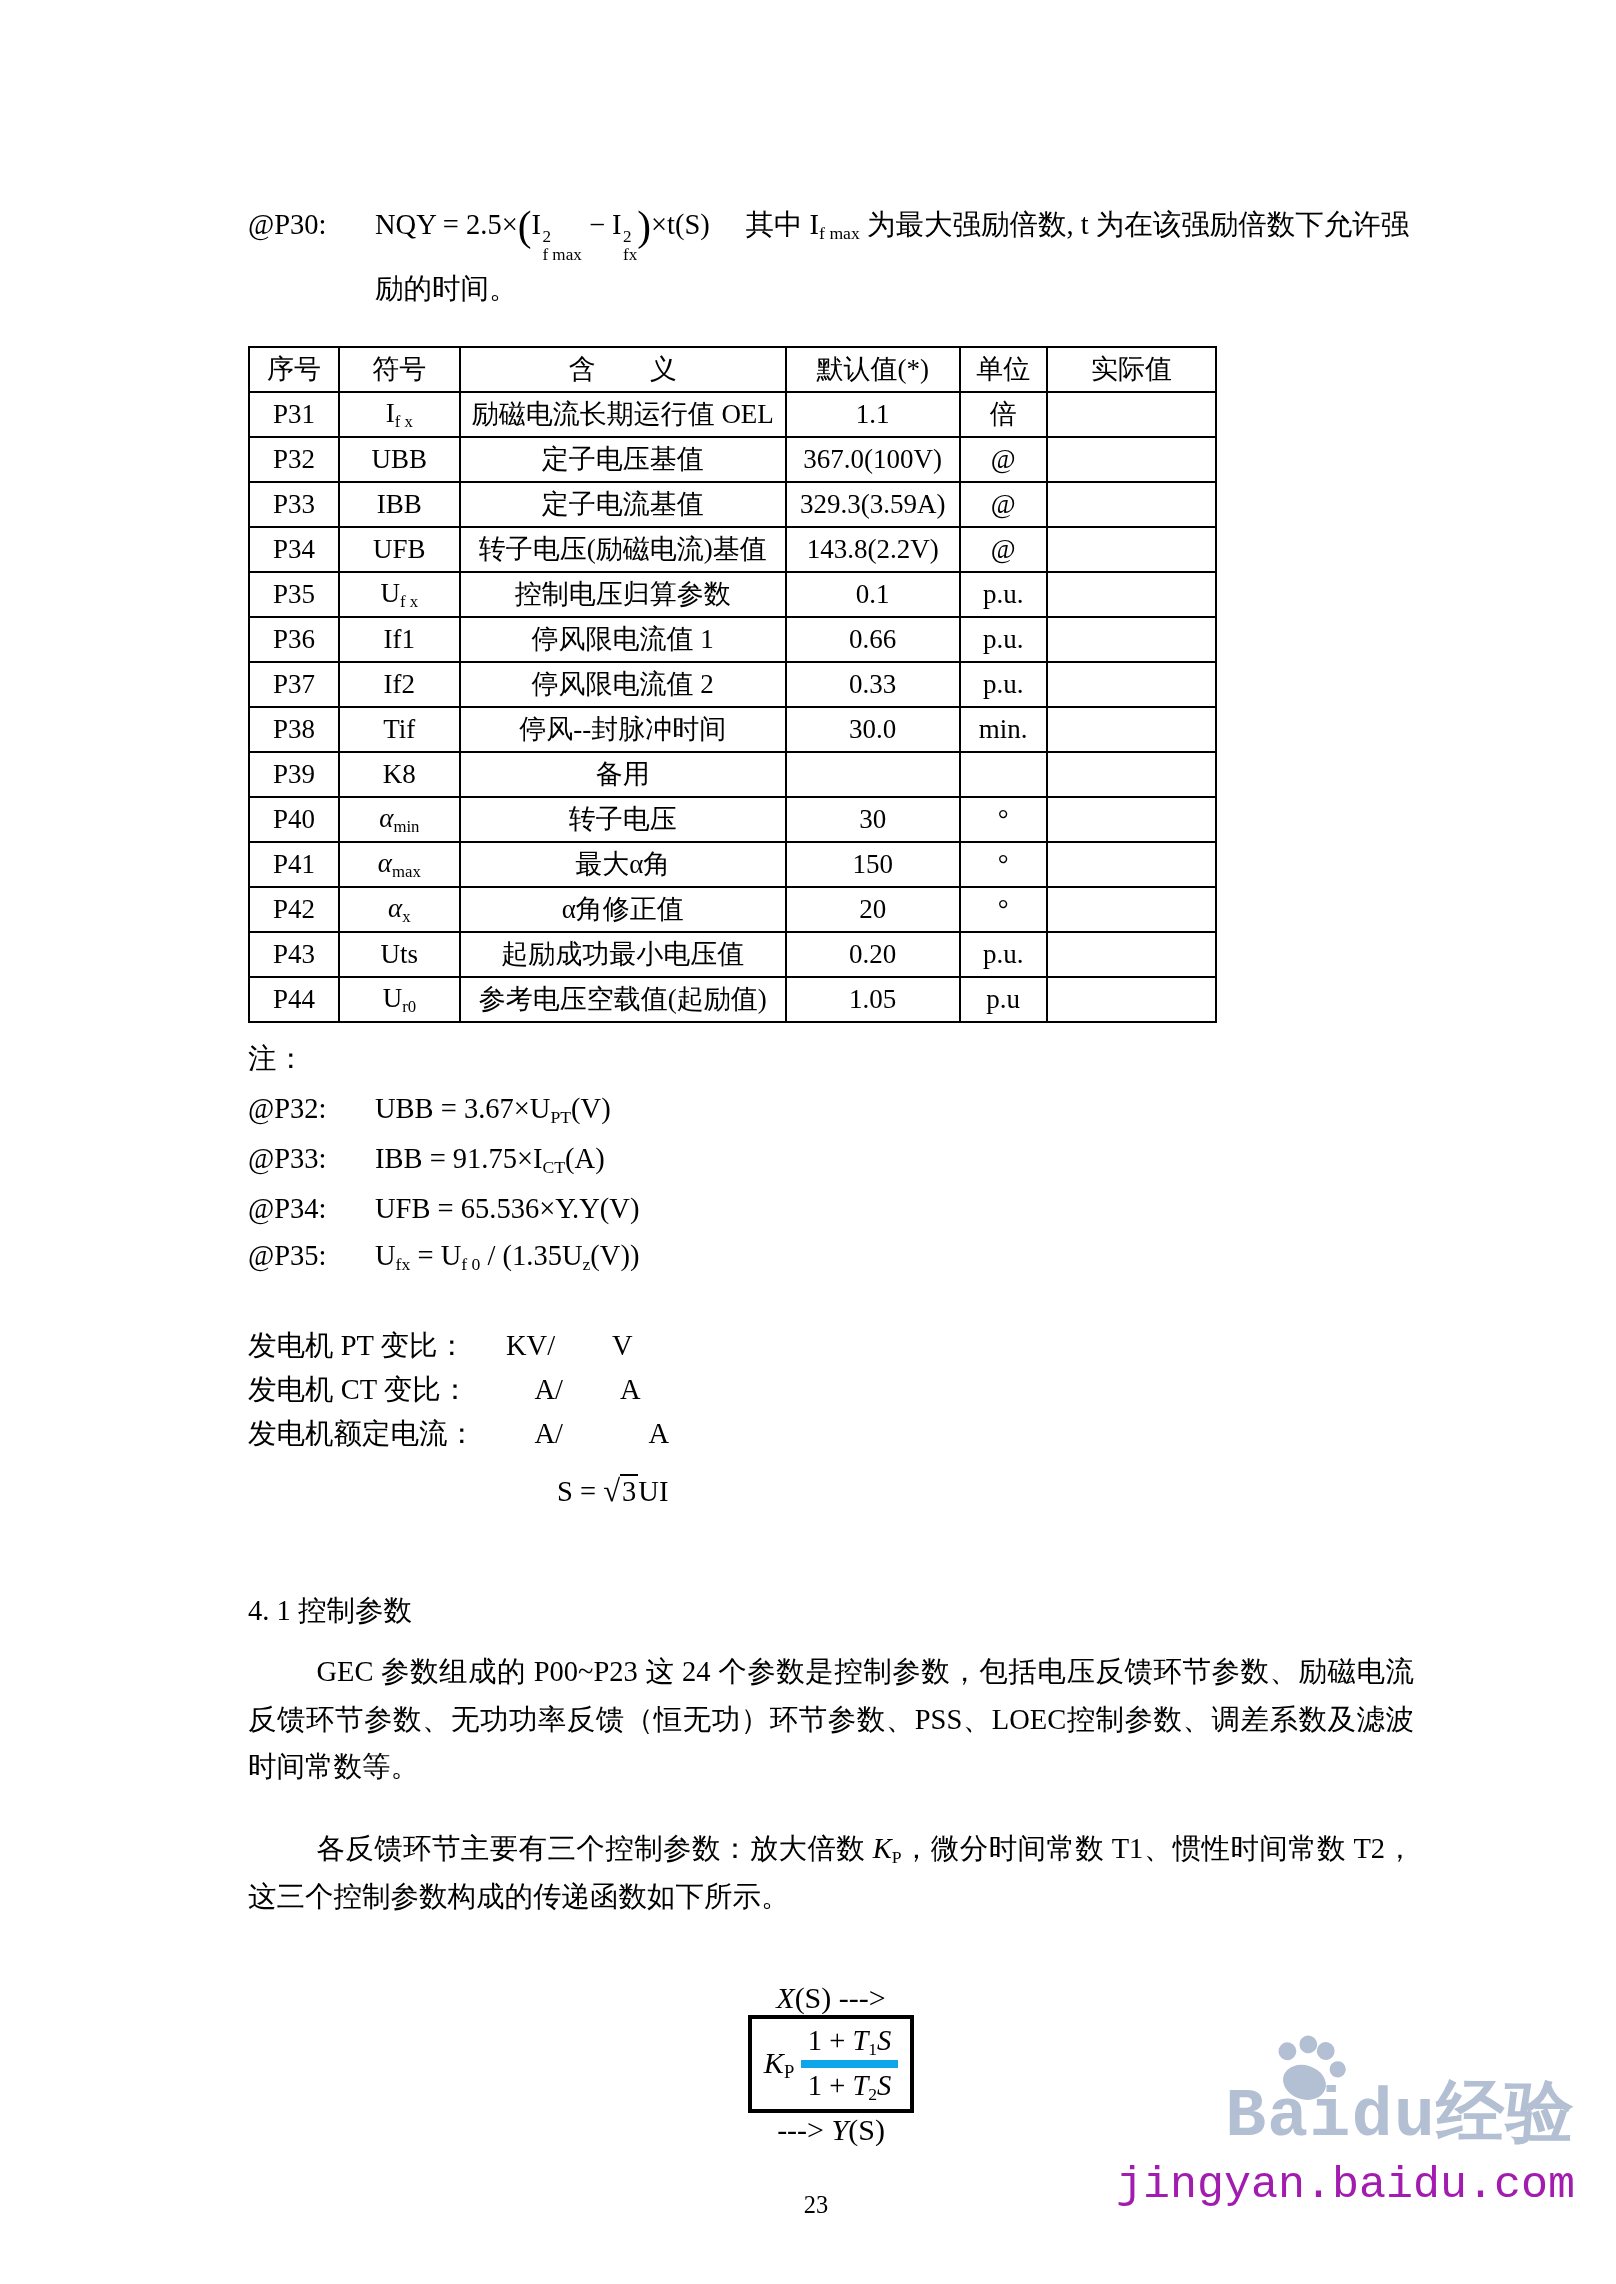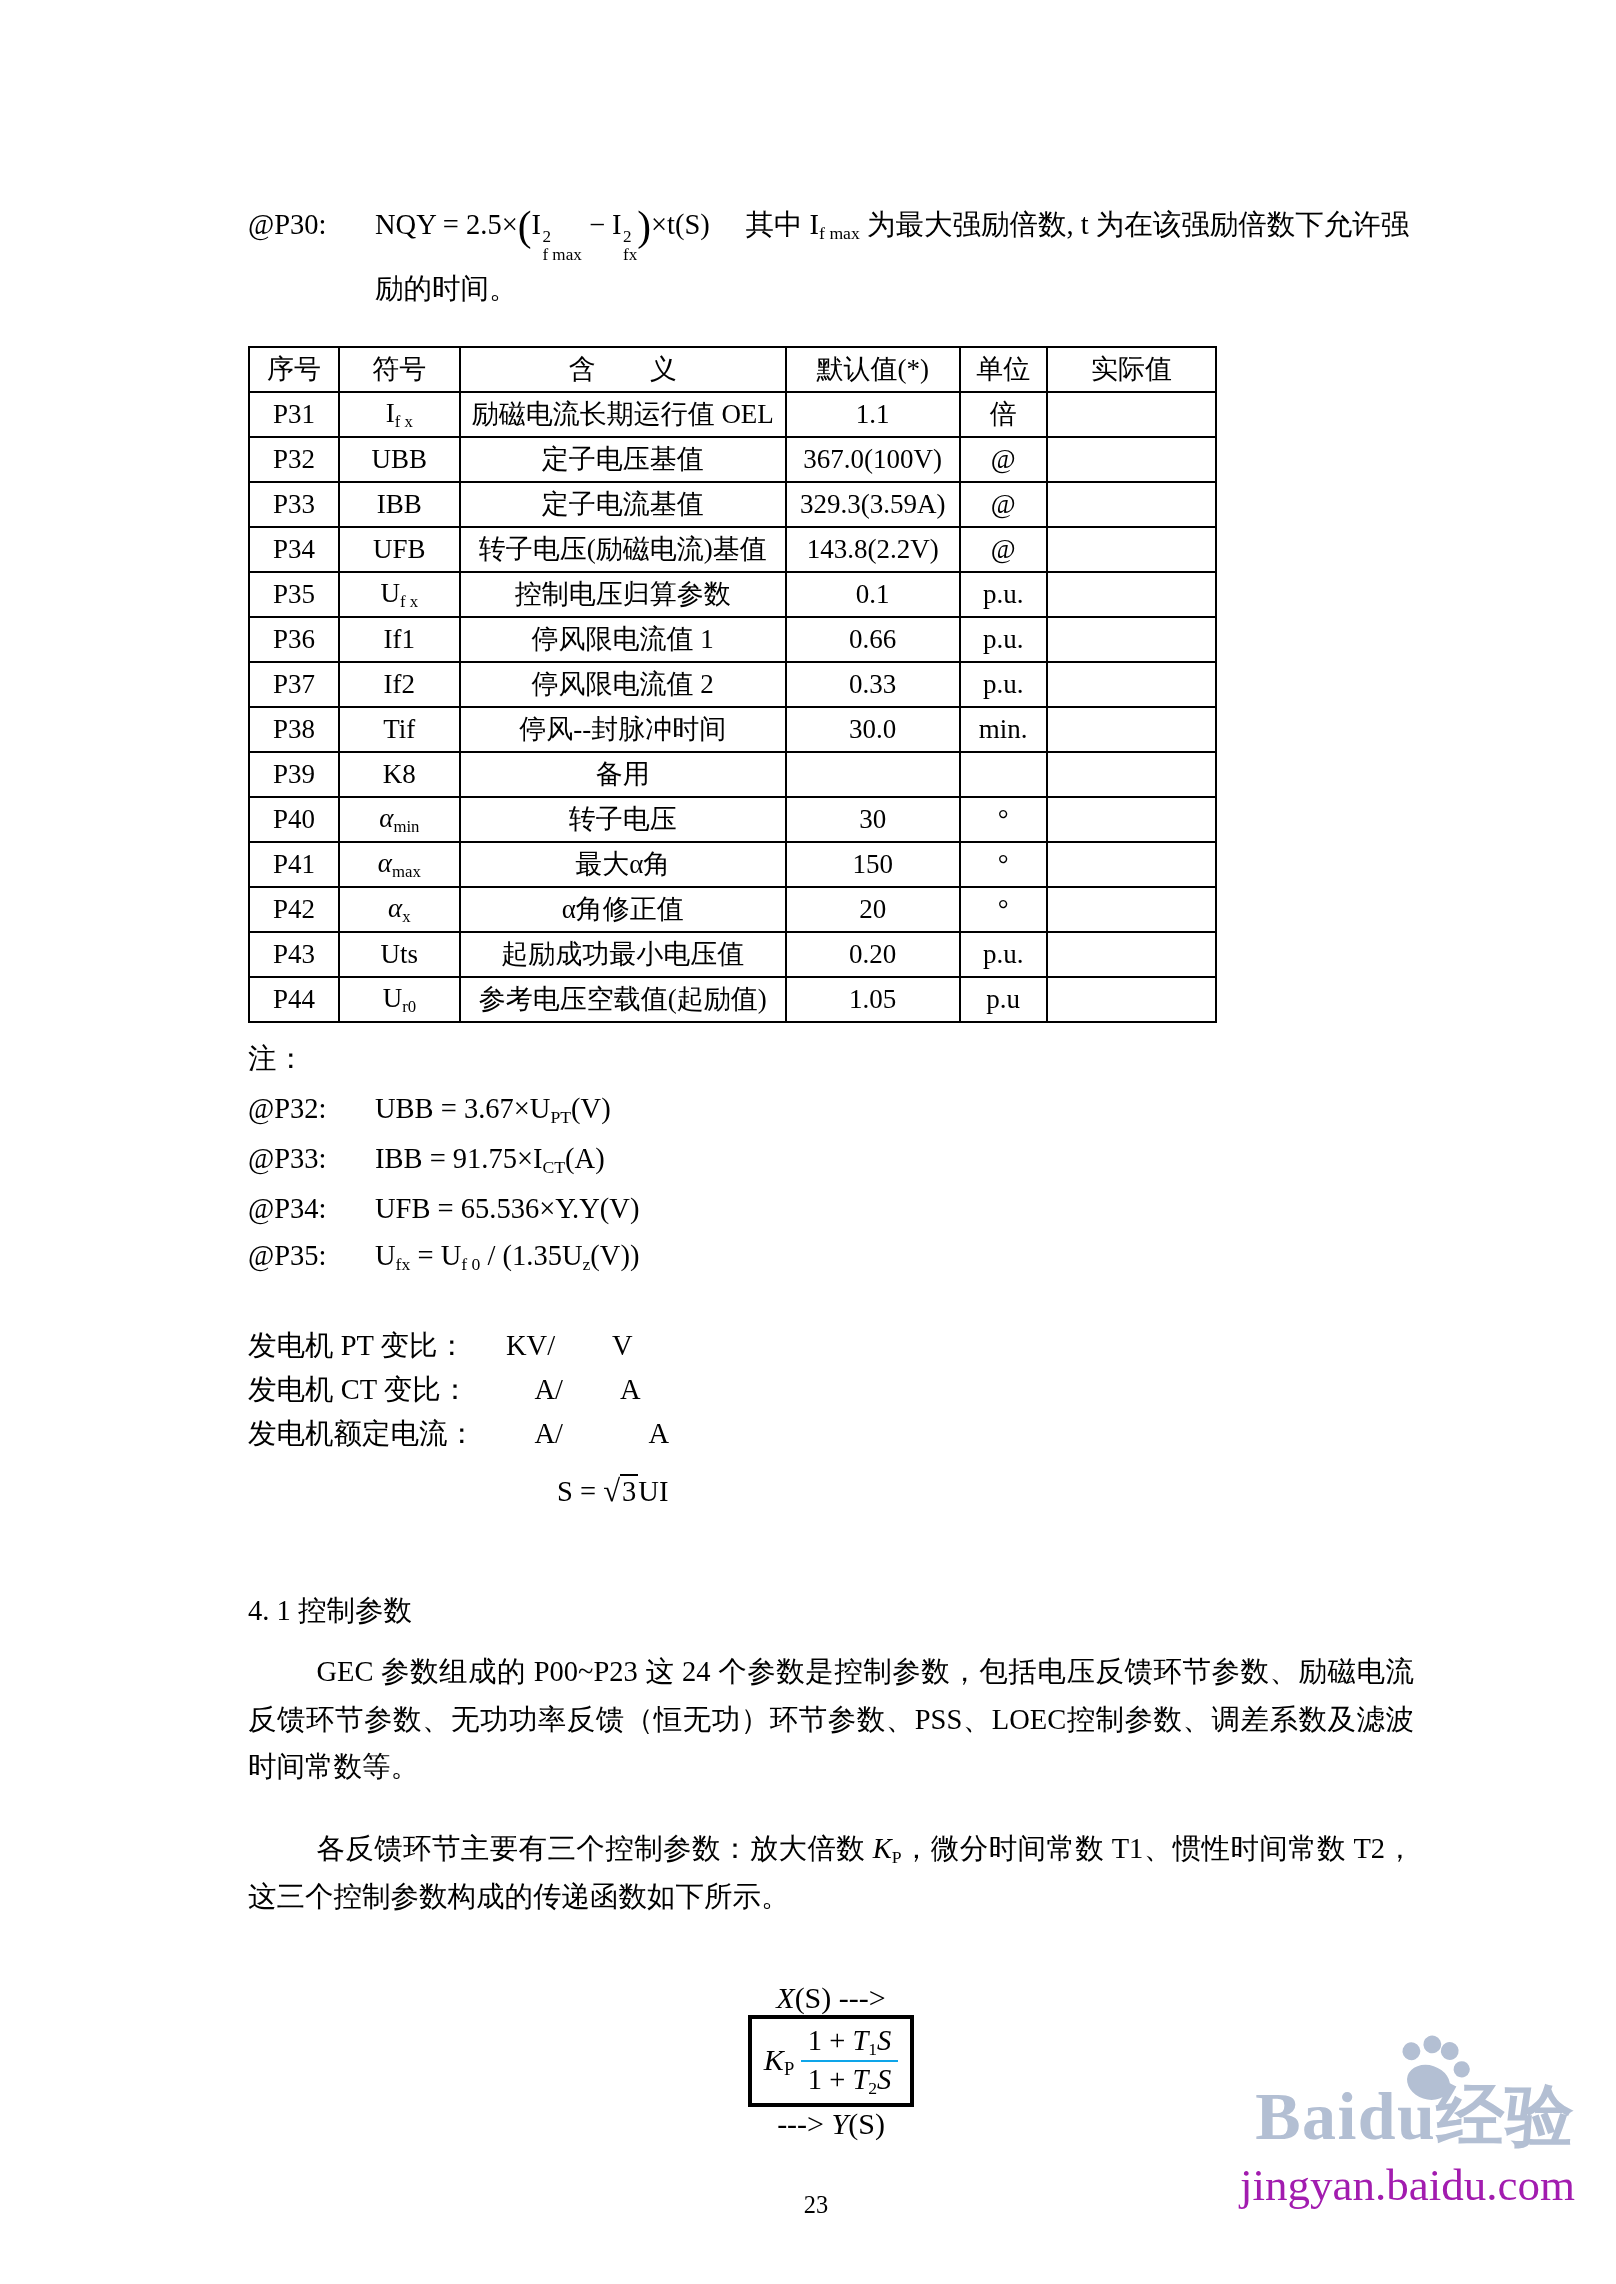--- a/index.html
+++ b/index.html
@@ -95,38 +95,38 @@
   }
   .tf-box {
     border: 4.1px solid #000;
     padding: 4.1px 12.2px;
     display: inline-flex;
     align-items: center;
     gap: 6.8px;
     margin: 0 4.1px;
   }
   .frac { display: inline-flex; flex-direction: column; align-items: center; font-size: 0.95em; line-height: 1.25; }
-  .frac .num { border-bottom: 2px solid #0ea5e9; padding: 0 6.8px; }
+  .frac .num { border-bottom: 8px solid #0ea5e9; padding: 0 6.8px; }
   .frac .den { padding: 0 6.8px; }
 
   
   .pageno {
     position: absolute;
     left: 15px; right: 0;
     bottom: 65px;
     text-align: center;
     font-size: 24.4px;
   }
   .watermark {
     position: absolute;
     right: 42px;
     bottom: 75px;
     text-align: right;
     color: #b3bfd3;
-    font-family: Liberation Serif, serif;
+    font-family: Liberation Mono, monospace;
     line-height: 1.05;
   }
   .wm-line1 {
     font-size: 68px;
     font-weight: bold;
     letter-spacing: 1.4px;
     position: relative;
   }
   .wm-line2 {
     font-size: 45px;

